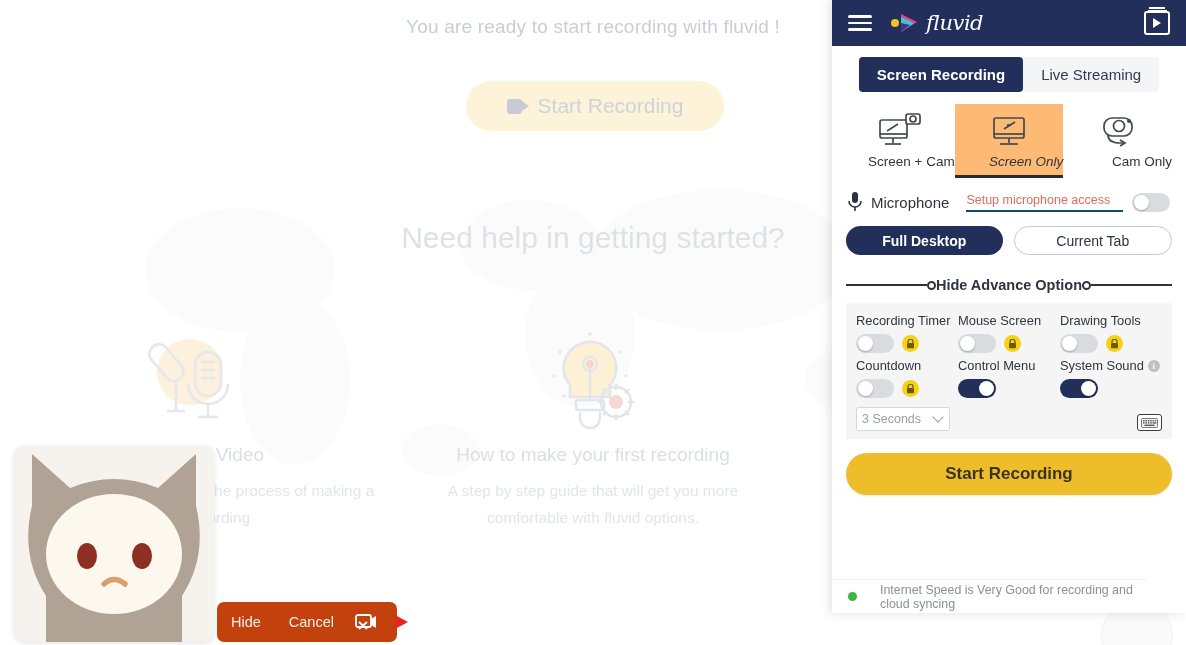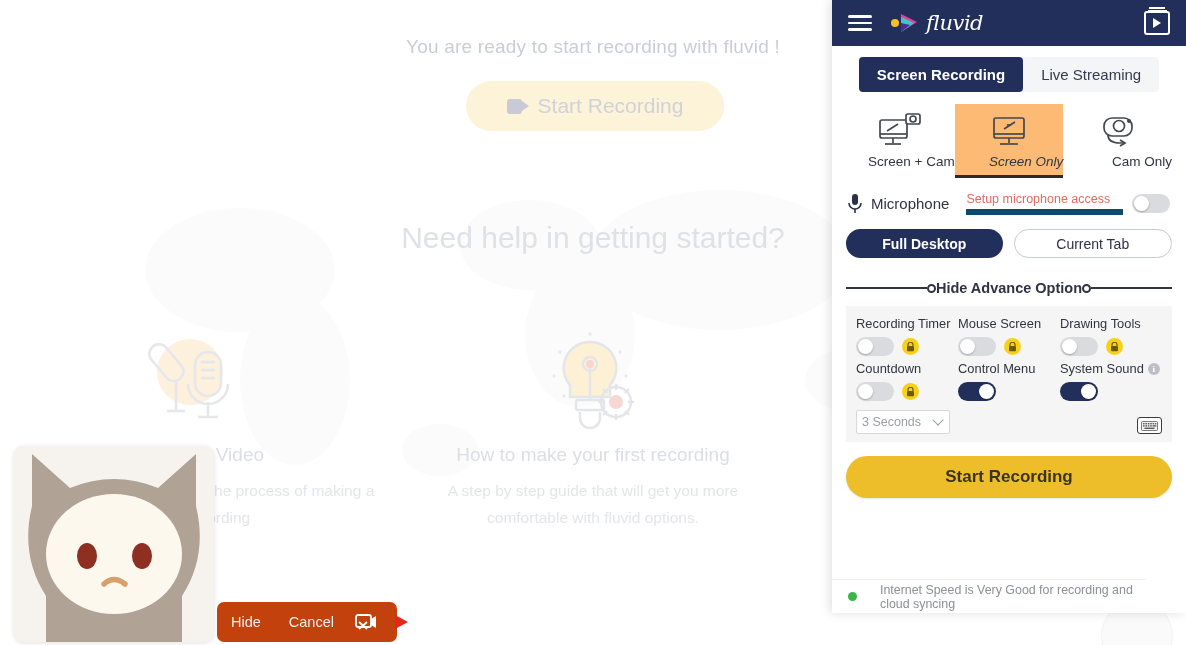--- a/index.html
+++ b/index.html
@@ -19,21 +19,21 @@
   }
   .world-map {
     position: absolute;
     left: 60px; top: 150px;
     width: 1060px; height: 430px;
     opacity: 0.35;
   }
   .bg-headline {
     position: absolute; top: 16px; left: 0; width: 1186px;
     text-align: center;
-    font-size: 19px; color: #c9cdd6; letter-spacing: .2px; margin-top: 20px;
+    font-size: 19px; color: #c9cdd6; letter-spacing: .2px;
   }
   .bg-startbtn {
     position: absolute; left: 466px; top: 81px;
     width: 258px; height: 50px;
     background: #fdf3d9;
     border-radius: 26px;
     display: flex; align-items: center; justify-content: center;
     gap: 9px;
     color: #cfd2d9; font-size: 21px;
   }
@@ -156,21 +156,21 @@
   .mode-label { font-size:13.5px; color:#30363f; margin-top:4px; }
 
   
   .mic-row {
     display:flex; align-items:center; gap:9px;
     margin-top:14px; padding: 0 2px;
   }
   .mic-label { font-size:15px; color:#2e3440; }
   .mic-setup {
     font-size:12.5px; color:#e06b5e;
-    border-bottom:6px solid #0c4a6e; padding-bottom:3px; flex:1; margin-left:8px;
+    border-bottom:2px solid #0c4a6e; padding-bottom:3px; flex:1; margin-left:8px;
     cursor:pointer;
   }
   .switch {
     width:38px;height:19px;border-radius:12px;position:relative;flex:none;cursor:pointer;
     background:#d9dbde;
   }
   .switch .knob {
     position:absolute; top:2px; left:2px; width:15px;height:15px;border-radius:50%;
     background:#fff; box-shadow:0 1px 2px rgba(0,0,0,.25);
   }

